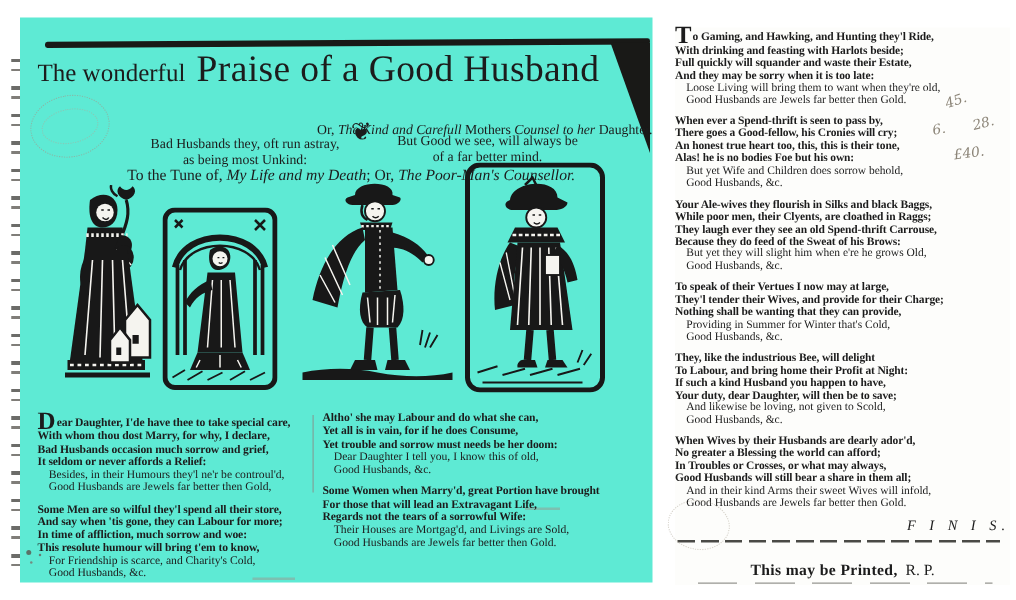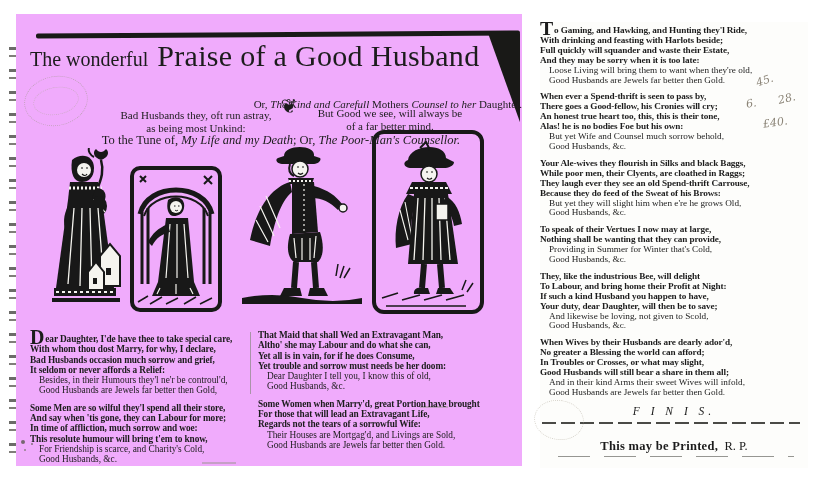--- a/index.html
+++ b/index.html
@@ -1,18 +1,18 @@
 <!DOCTYPE html>
 <html><head>
 <meta charset="utf-8">
 <style>
   html,body{margin:0;padding:0;background:#fff;}
   .canvas{position:relative;width:813px;height:480px;background:#fff;overflow:hidden;
           font-family:"Liberation Serif","DejaVu Serif",serif;color:#1c1c1c;}
-  .page-left{position:absolute;left:16px;top:14px;width:506px;height:452px;background:#f0abfc;}
+  .page-left{position:absolute;left:16px;top:14px;width:506px;height:452px;background:#5eead4;}
   .page-right{position:absolute;left:540px;top:22px;width:268px;height:446px;background:#fdfdfb;}
 
   
   .edge-top{position:absolute;left:20px;top:18px;width:484px;height:5px;background:#191917;
             transform:rotate(-.35deg);border-radius:2px;}
   .edge-corner{position:absolute;left:468px;top:20px;width:36px;height:92px;background:#191917;
                clip-path:polygon(100% 0,12% 0,100% 96%);}
   .torn-edge{position:absolute;left:-7px;top:28px;width:7px;height:418px;opacity:.75;
      background:repeating-linear-gradient(to bottom,transparent 0 5px,#3a3a36 5px 8px,
      transparent 8px 13px,#55524c 13px 15px,transparent 15px 22px);}
@@ -52,21 +52,21 @@
   .col2{left:242px;width:244px;}
   .vdivider{position:absolute;left:234px;top:318px;width:1px;height:62px;background:#8a8a84;opacity:.7;}
   .stanza{margin-bottom:7px;}
   .vl{font-weight:700;white-space:nowrap;letter-spacing:-.1px;}
   .vl.rm{font-weight:400;padding-left:9px;letter-spacing:0;}
   .page-left .vl{font-size:9.3px;line-height:10.3px;}
   .page-right .vl{font-size:9.2px;line-height:9.9px;}
   .cap{font-size:2.15em;line-height:.7;display:inline-block;vertical-align:-2px;margin-right:1px;font-weight:700;}
 
   
-  .finis{text-align:center;font-style:italic;font-size:11.5px;letter-spacing:4px;margin-top:2px;}
+  .finis{text-align:right;font-style:italic;font-size:11.5px;letter-spacing:4px;margin-top:2px;}
   .rule{height:2px;margin:5px 8px 0 2px;
         background:repeating-linear-gradient(90deg,#4a4a46 0 14px,transparent 14px 19px);}
   .imprint{text-align:center;margin-top:15px;font-size:12.5px;white-space:pre;}
   .imprint .bl{font-weight:700;letter-spacing:.3px;}
   .rule-b{height:1px;margin:2px 14px 0 18px;opacity:.7;
           background:repeating-linear-gradient(90deg,#6a6a64 0 32px,transparent 32px 46px);}
 
   
   .hw{position:absolute;font-family:"DejaVu Serif",serif;font-style:italic;color:#8b8477;font-size:11px;}
   .hw1{left:216px;top:52px;transform:rotate(-18deg);}
@@ -207,21 +207,20 @@
           <div class="vl">And say when 'tis gone, they can Labour for more;</div>
           <div class="vl">In time of affliction, much sorrow and woe:</div>
           <div class="vl">This resolute humour will bring t'em to know,</div>
           <div class="vl rm">For Friendship is scarce, and Charity's Cold,</div>
           <div class="vl rm">Good Husbands, &amp;c.</div>
         </div>
     </div>
     <div class="vdivider"></div>
     <div class="col col2">
       <div class="stanza">
-          <div class="vl">That Maid that shall Wed an Extravagant Man,</div>
           <div class="vl">Altho' she may Labour and do what she can,</div>
           <div class="vl">Yet all is in vain, for if he does Consume,</div>
           <div class="vl">Yet trouble and sorrow must needs be her doom:</div>
           <div class="vl rm">Dear Daughter I tell you, I know this of old,</div>
           <div class="vl rm">Good Husbands, &amp;c.</div>
         </div>
       <div class="stanza">
           <div class="vl">Some Women when Marry'd, great Portion have brought</div>
           <div class="vl">For those that will lead an Extravagant Life,</div>
           <div class="vl">Regards not the tears of a sorrowful Wife:</div>
@@ -239,49 +238,50 @@
         <div class="vl">Full quickly will squander and waste their Estate,</div>
         <div class="vl">And they may be sorry when it is too late:</div>
         <div class="vl rm">Loose Living will bring them to want when they're old,</div>
         <div class="vl rm">Good Husbands are Jewels far better then Gold.</div>
       </div>
     <div class="stanza">
         <div class="vl">When ever a Spend-thrift is seen to pass by,</div>
         <div class="vl">There goes a Good-fellow, his Cronies will cry;</div>
         <div class="vl">An honest true heart too, this, this is their tone,</div>
         <div class="vl">Alas! he is no bodies Foe but his own:</div>
-        <div class="vl rm">But yet Wife and Counsel much sorrow behold,</div>
+        <div class="vl rm">But yet Wife and Children does sorrow behold,</div>
         <div class="vl rm">Good Husbands, &amp;c.</div>
       </div>
     <div class="stanza">
         <div class="vl">Your Ale-wives they flourish in Silks and black Baggs,</div>
         <div class="vl">While poor men, their Clyents, are cloathed in Raggs;</div>
         <div class="vl">They laugh ever they see an old Spend-thrift Carrouse,</div>
         <div class="vl">Because they do feed of the Sweat of his Brows:</div>
         <div class="vl rm">But yet they will slight him when e're he grows Old,</div>
         <div class="vl rm">Good Husbands, &amp;c.</div>
       </div>
     <div class="stanza">
         <div class="vl">To speak of their Vertues I now may at large,</div>
+        <div class="vl">They'l tender their Wives, and provide for their Charge;</div>
         <div class="vl">Nothing shall be wanting that they can provide,</div>
         <div class="vl rm">Providing in Summer for Winter that's Cold,</div>
         <div class="vl rm">Good Husbands, &amp;c.</div>
       </div>
     <div class="stanza">
         <div class="vl">They, like the industrious Bee, will delight</div>
         <div class="vl">To Labour, and bring home their Profit at Night:</div>
         <div class="vl">If such a kind Husband you happen to have,</div>
         <div class="vl">Your duty, dear Daughter, will then be to save;</div>
         <div class="vl rm">And likewise be loving, not given to Scold,</div>
         <div class="vl rm">Good Husbands, &amp;c.</div>
       </div>
     <div class="stanza">
         <div class="vl">When Wives by their Husbands are dearly ador'd,</div>
         <div class="vl">No greater a Blessing the world can afford;</div>
-        <div class="vl">In Troubles or Crosses, or what may slight,</div>
+        <div class="vl">In Troubles or Crosses, or what may always,</div>
         <div class="vl">Good Husbands will still bear a share in them all;</div>
         <div class="vl rm">And in their kind Arms their sweet Wives will infold,</div>
         <div class="vl rm">Good Husbands are Jewels far better then Gold.</div>
       </div>
 
     <div class="finis">F I N I S.</div>
     <div class="rule"></div>
     <div class="imprint"><span class="bl">This may be Printed,</span><span>  R. P.</span></div>
     <div class="rule-b"></div>
 

